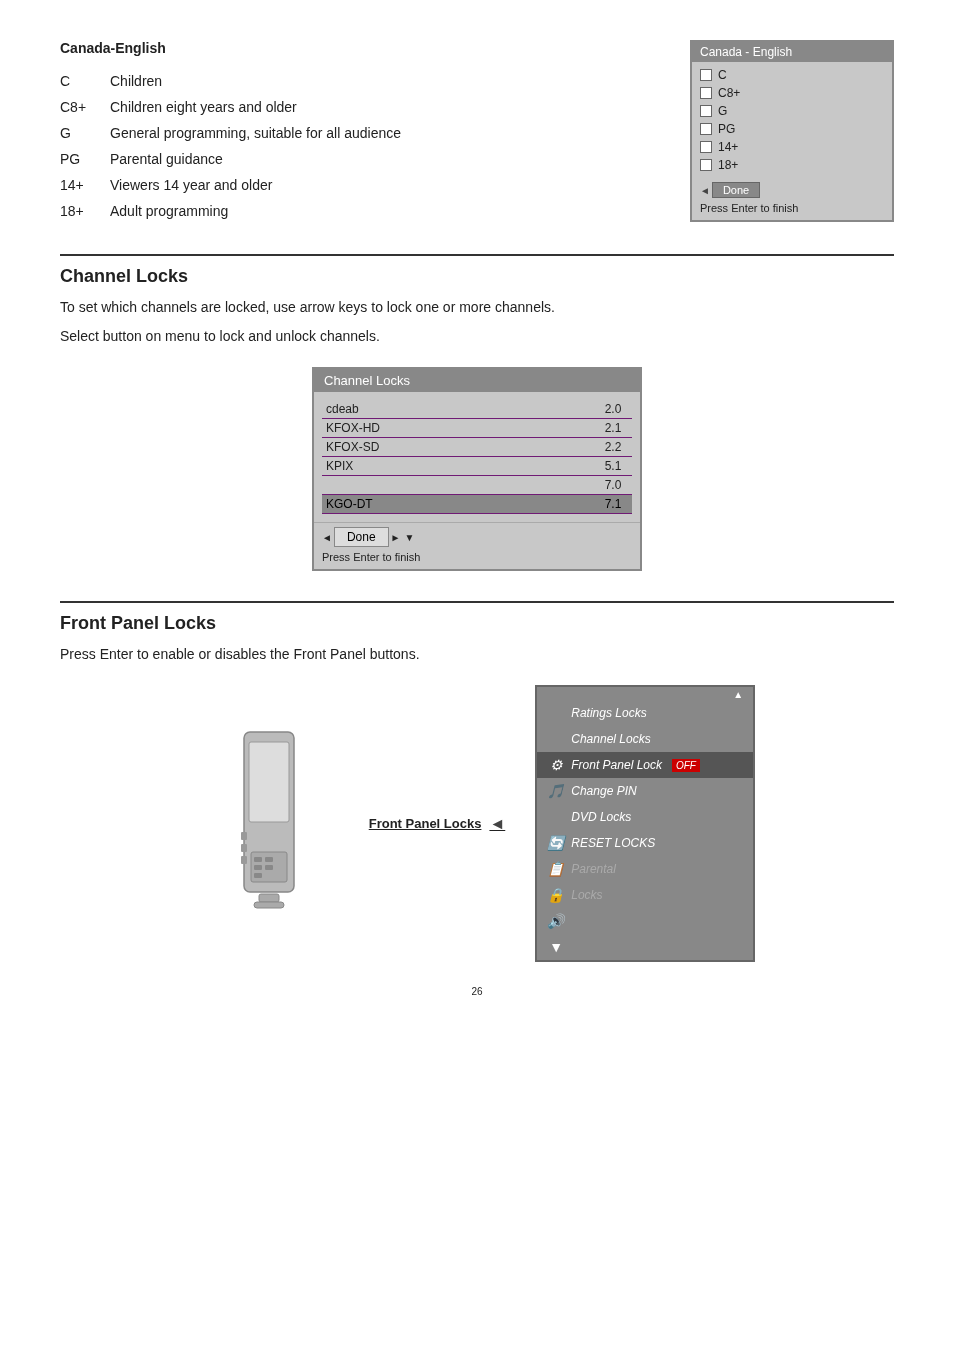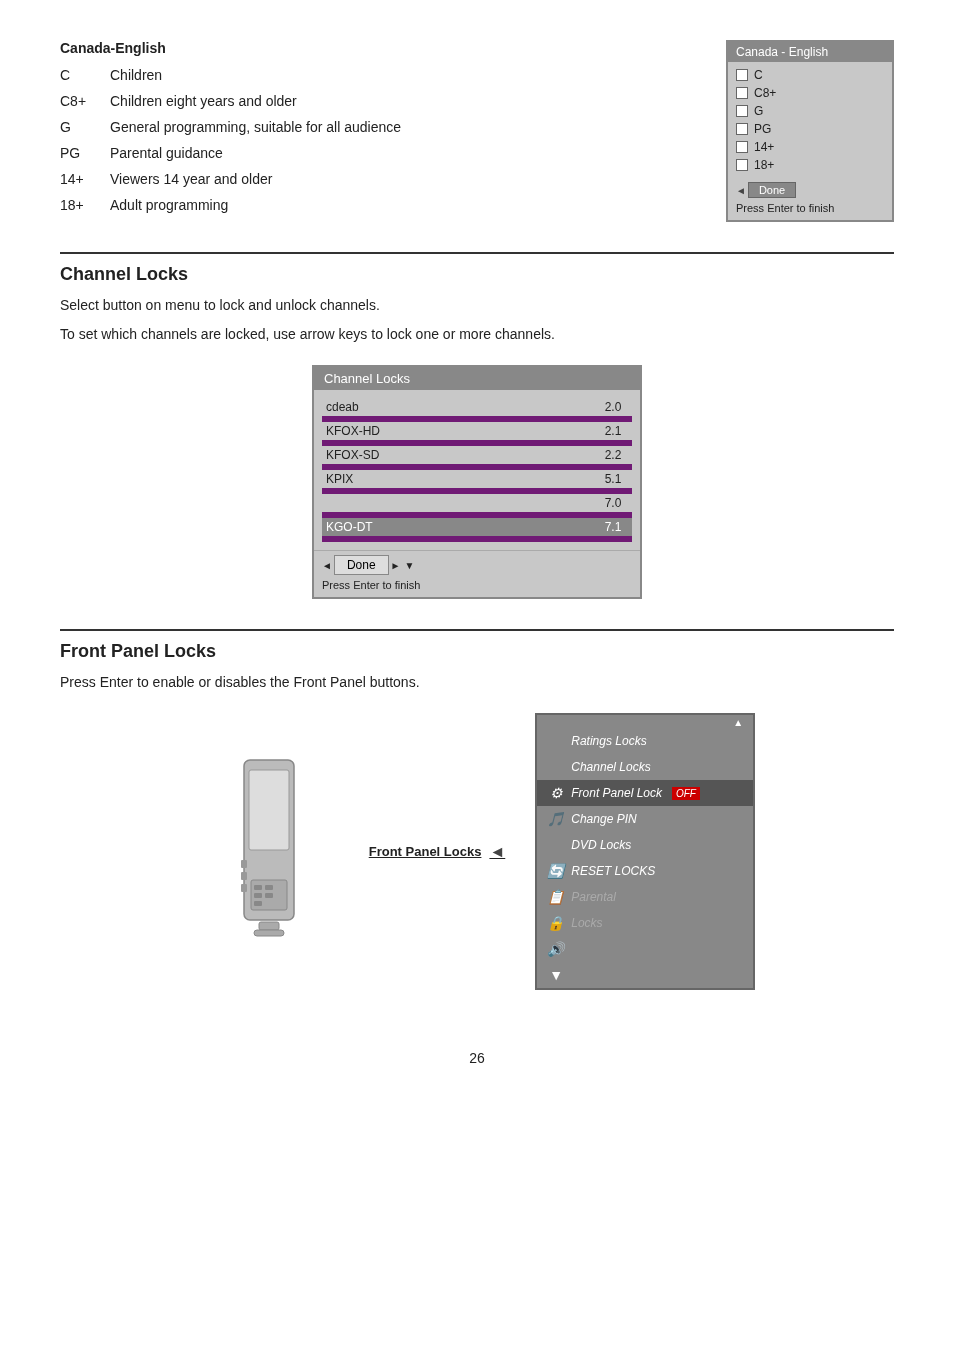--- a/index.html
+++ b/index.html
@@ -17,39 +17,39 @@
     .canada-section {
       display: flex;
       gap: 30px;
       margin-bottom: 30px;
     }
     .canada-table {
       flex: 1;
     }
     .canada-table .section-title {
       font-weight: bold;
-      margin-bottom: 6px;
+      margin-bottom: 12px;
       font-size: 14px;
     }
     .canada-table table {
       border-collapse: collapse;
     }
     .canada-table table td {
       padding: 5px 16px 5px 0;
       vertical-align: top;
       font-size: 14px;
     }
     .canada-table table td:first-child {
       font-weight: normal;
       min-width: 50px;
     }
 
     
     .canada-ui-box {
-      width: 168px;
+      width: 204px;
       border: 2px solid #888;
       background: #c8c8c8;
       font-size: 12px;
       color: #222;
       padding: 0;
       flex-shrink: 0;
       align-self: flex-start;
     }
     .canada-ui-box .box-title {
       background: #888;
@@ -155,25 +155,25 @@
       width: 80px;
     }
     .channel-locks-right {
       flex: 1;
     }
     .channel-row {
       display: flex;
       justify-content: space-between;
       padding: 2px 4px;
       font-size: 12px;
-      border-bottom: 6px solid #701a75;
+      border-bottom: 1px solid #701a75;
     }
     .channel-row.selected {
       background: #888;
-      color: #ffffff;
+      color: #000000;
     }
     .channel-row .ch-name { flex: 1; }
     .channel-row .ch-num { width: 30px; text-align: center; }
     .channel-locks-footer {
       padding: 4px 8px 6px;
       border-top: 1px solid #aaa;
     }
     .cl-done-row {
       display: flex;
       align-items: center;
@@ -258,22 +258,22 @@
     .r-scroll-up {
       display: flex;
       justify-content: flex-end;
       padding: 2px 10px 0;
     }
     .r-scroll-up span { font-size: 10px; }
 
     
     .page-number {
       text-align: center;
-      margin-top: 60px;
-      font-size: 14px;
+      margin-top: 24px;
+      font-size: 10px;
     }
 
     
     .tv-svg { width: 140px; height: 220px; }
   </style>
 </head>
 <body>
 
 <div class="canada-section">
   <div class="canada-table">
@@ -341,22 +341,22 @@
         <span class="arrow-left">◄</span>
         <button class="done-btn">Done</button>
       </div>
       <div class="press-enter">Press Enter to finish</div>
     </div>
   </div>
 </div>
 
 <div class="front-panel-section">
   <div class="section-heading">Channel Locks</div>
+  <p class="section-desc">To set which channels are locked, use arrow keys to lock one or more channels.</p>
   <p class="section-desc">Select button on menu to lock and unlock channels.</p>
-  <p class="section-desc">To set which channels are locked, use arrow keys to lock one or more channels.</p>
 
   <div class="channel-locks-container">
     <div class="channel-locks-box">
       <div class="box-title">Channel Locks</div>
       <div class="channel-locks-content">
         <div class="channel-locks-right" id="channel-list">
             <div class="channel-row">
               <span class="ch-name">cdeab</span>
               <span class="ch-num">2.0</span>
             </div>

